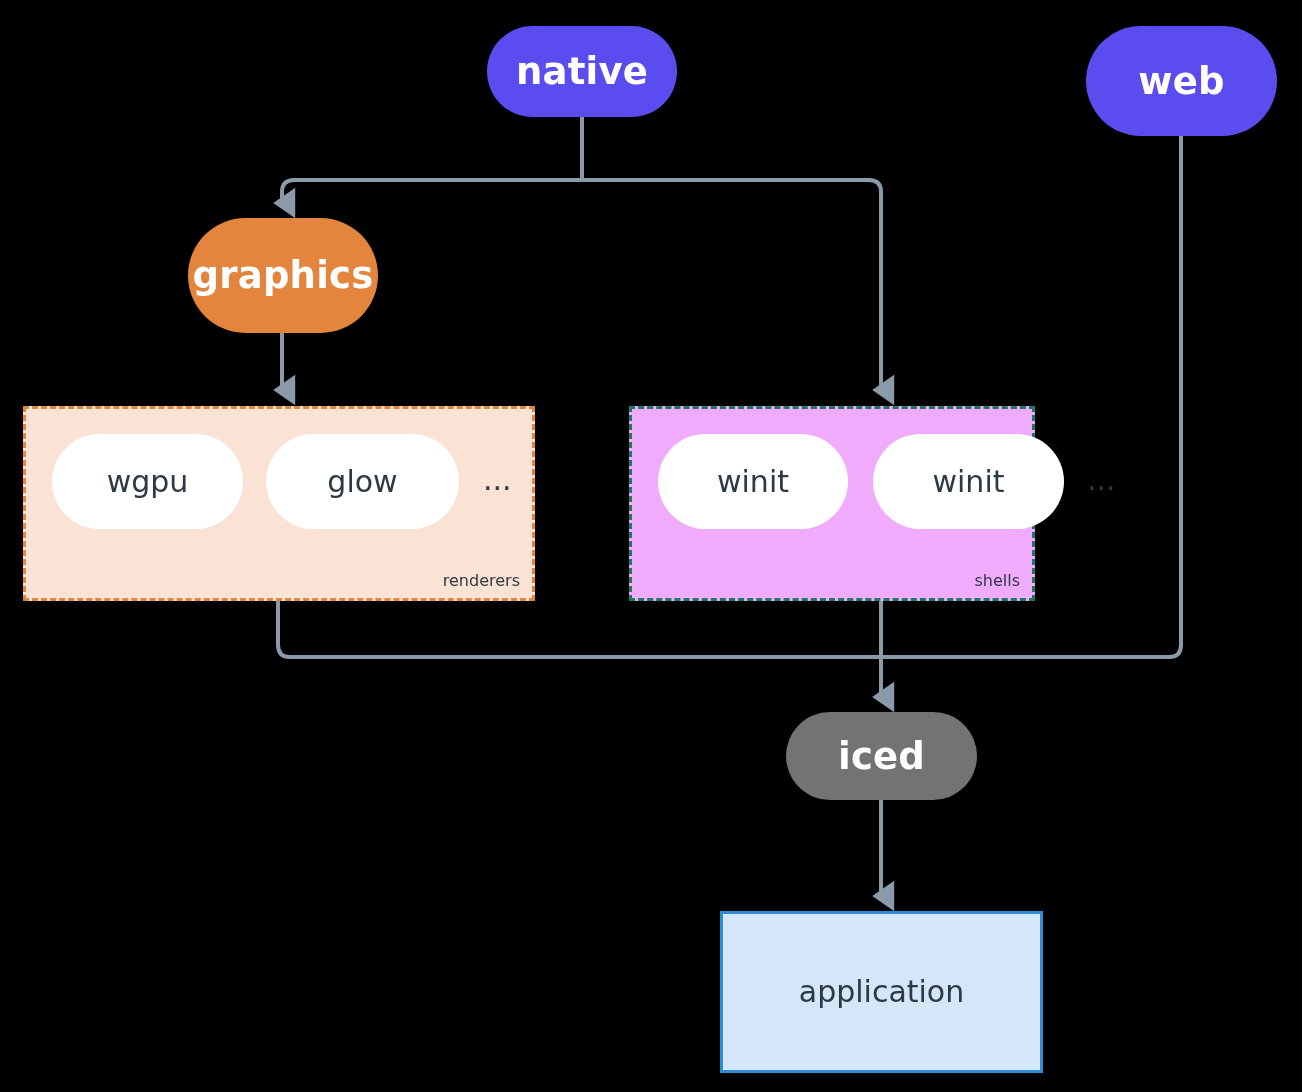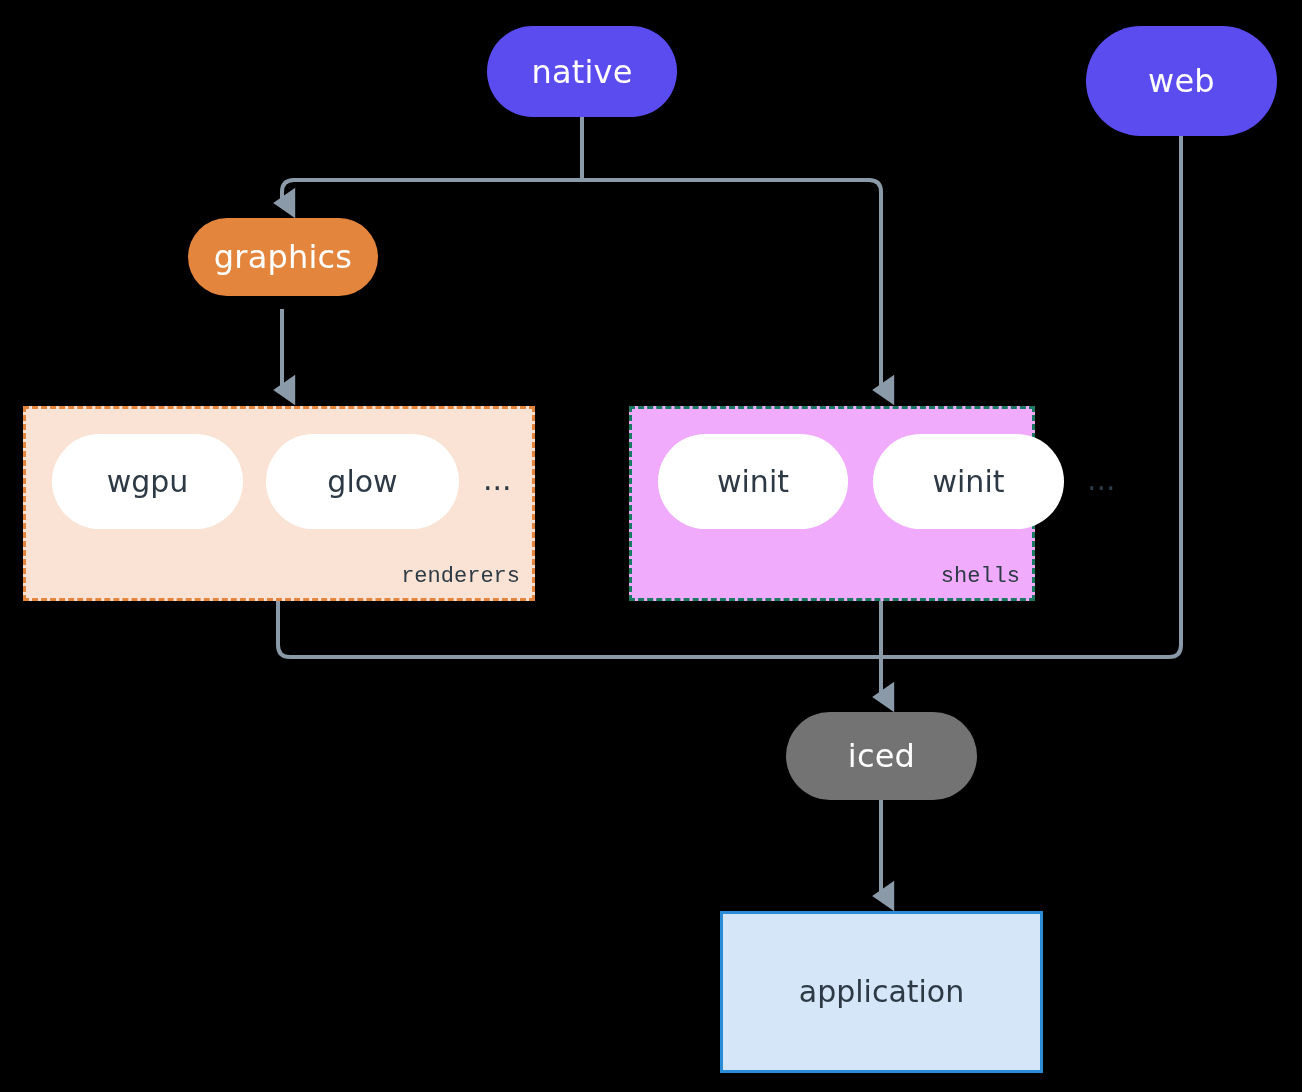--- a/index.html
+++ b/index.html
@@ -25,36 +25,37 @@
   }
 
   
   .pill {
     position: absolute;
     display: flex;
     align-items: center;
     justify-content: center;
     border-radius: 999px;
     color: #ffffff;
-    font-size: 32px;
+    font-size: 37px;
     letter-spacing: 0.2px;
     line-height: 1;
     white-space: nowrap;
     box-sizing: border-box;
+    font-weight: bold;
   }
   .pill-native {
     left: 487px; top: 26px; width: 190px; height: 91px;
     background: #5b4cf0;
   }
   .pill-web {
     left: 1086px; top: 26px; width: 191px; height: 110px;
     background: #5b4cf0;
   }
   .pill-graphics {
-    left: 188px; top: 218px; width: 190px; height: 78px;
+    left: 188px; top: 218px; width: 190px; height: 115px;
     background: #e4853e;
   }
   .pill-iced {
     left: 786px; top: 712px; width: 191px; height: 88px;
     background: #737373;
   }
 
   
   .cluster {
     position: absolute;
@@ -68,25 +69,24 @@
   }
   .cluster-shells {
     left: 629px; top: 406px; width: 406px; height: 195px;
     background: #f0abfc;
     border: 3px dashed #1d7a62;
   }
   .cluster-label {
     position: absolute;
     right: 12px;
     bottom: 8px;
-    font-size: 22px;
+    font-size: 16px;
     color: #2d3a45;
     line-height: 1.2;
     white-space: nowrap;
-    font-family: Liberation Mono, monospace;
   }
 
   
   .chip {
     position: absolute;
     display: flex;
     align-items: center;
     justify-content: center;
     background: #ffffff;
     border-radius: 999px;

